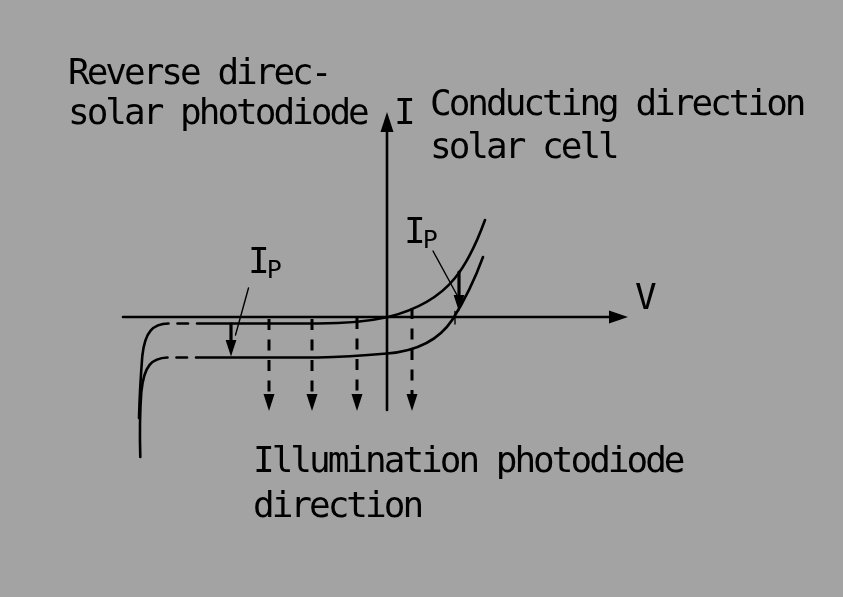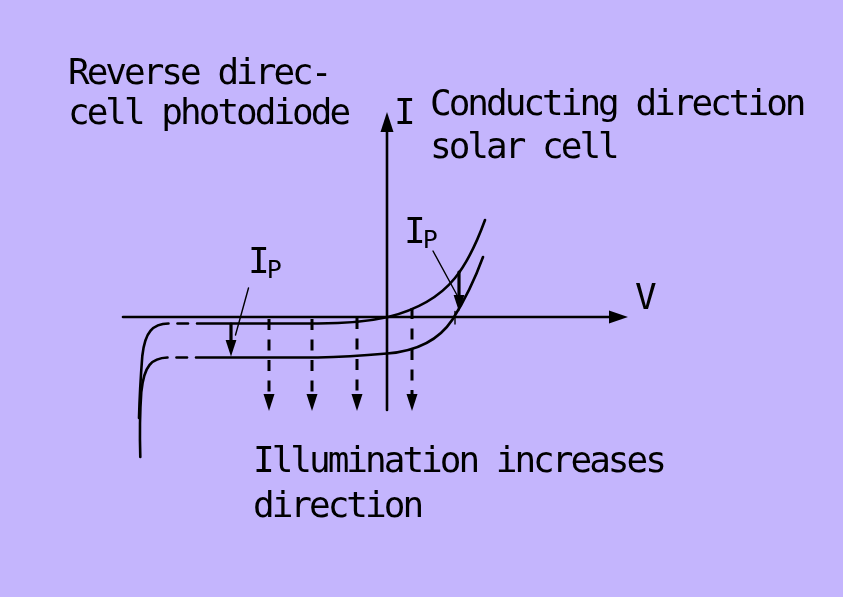--- a/index.html
+++ b/index.html
@@ -4,21 +4,21 @@
 <style>
   html, body {
     margin: 0;
     padding: 0;
     background: #ffffff;
   }
   #stage {
     position: relative;
     width: 843px;
     height: 597px;
-    background: #c4b5fd;
+    background: #a3a3a3;
     overflow: hidden;
     font-family: "DejaVu Sans Mono", "Liberation Mono", monospace;
     color: #000000;
   }
   #fig-svg {
     position: absolute;
     left: 0;
     top: 0;
   }
   .txt {
@@ -83,30 +83,30 @@
         <polygon points="269,411 263.5,394 274.5,394"></polygon>
         <polygon points="312,411 306.5,394 317.5,394"></polygon>
         <polygon points="357,411 351.5,394 362.5,394"></polygon>
         <polygon points="412,411 406.5,394 417.5,394"></polygon>
       </g>
     </g>
   </svg>
 
   <div class="txt lh40" style="left:68px; top:52px;">
     <div>Reverse direc-</div>
-    <div>cell photodiode</div>
+    <div>solar photodiode</div>
   </div>
 
   <div class="txt lh43" style="left:430px; top:49px;margin-top:32px;">
     <div>Conducting direction</div>
     <div>solar cell</div>
   </div>
 
   <div class="txt lh45" style="left:253px; top:437px;">
-    <div>Illumination increases</div>
+    <div>Illumination photodiode</div>
     <div>direction</div>
   </div>
 
   <div class="txt axis-label" style="left:394px; top:92px;">I</div>
   <div class="txt axis-label" style="left:635px; top:277px;">V</div>
 
   <div class="txt ip-label" style="left:248px; top:241px;"><span>I</span><span class="sub">P</span></div>
 
   <div class="txt ip-label" style="left:404px; top:211px;"><span>I</span><span class="sub">P</span></div>
 

